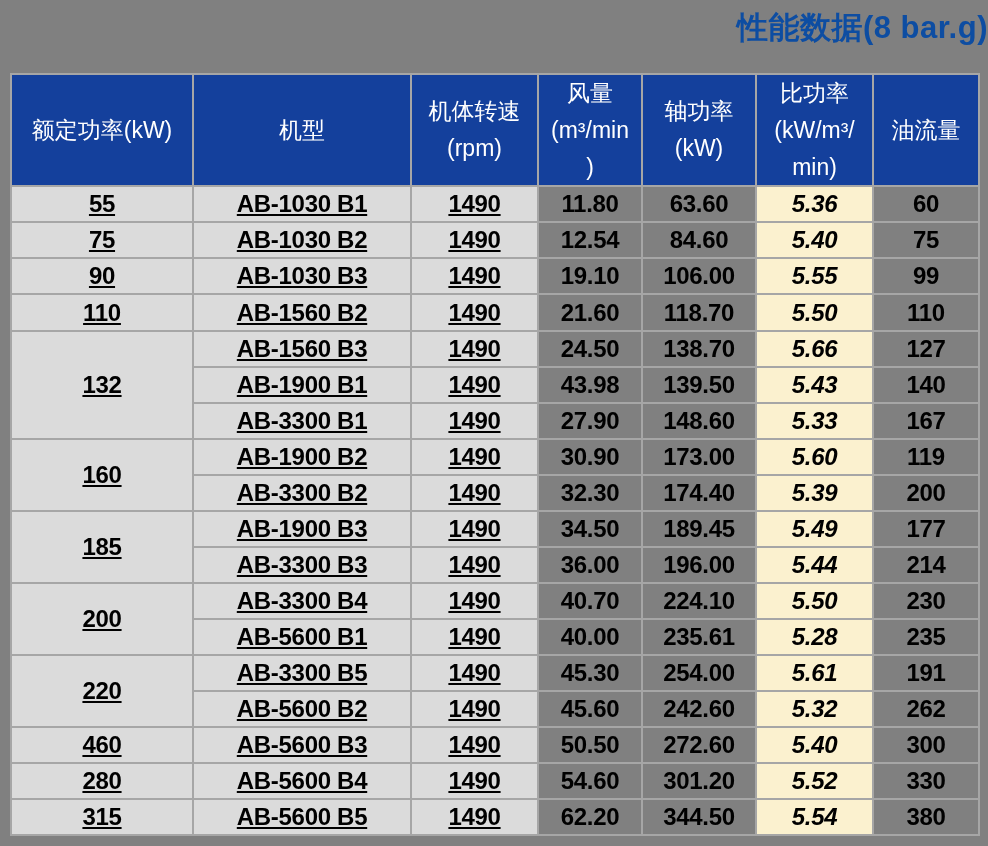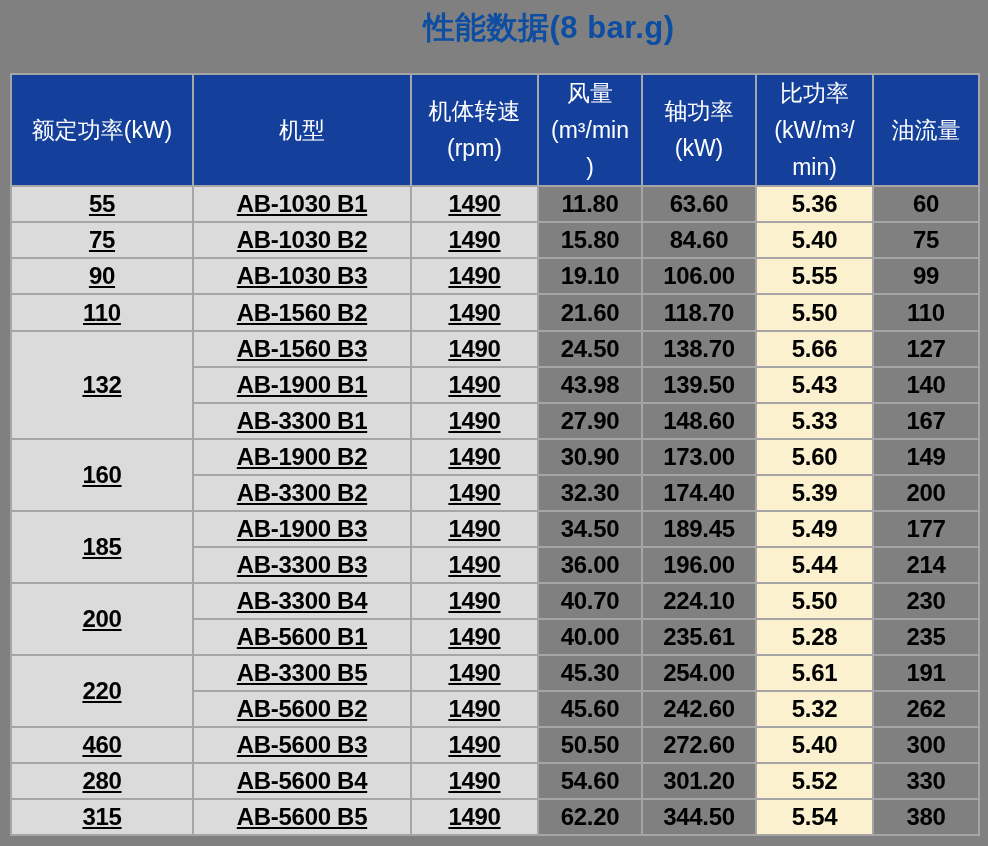--- a/index.html
+++ b/index.html
@@ -14,21 +14,21 @@
     background: var(--page-background, #808080);
     font-family: "Liberation Sans", sans-serif;
   }
   .page-title {
     position: absolute;
     top: 7px;
     left: 0;
     width: 100%;
     box-sizing: border-box;
     padding-left: 110px;
-    text-align: center;
+    text-align: right;
     font-size: 31px;
     font-weight: bold;
     letter-spacing: 0.5px;
     color: var(--title-text, #0d4da2);
   }
   table.perf {
     position: absolute;
     top: 73px;
     left: 10px;
     width: 968px;
@@ -53,21 +53,21 @@
     white-space: pre-line;
   }
   .perf tbody td {
     font-size: 24px;
     font-weight: bold;
     color: var(--data-text, #000000);
     letter-spacing: -0.3px;
   }
   .perf td.light  { background: var(--light-cell, #dbdbdb); text-decoration: underline; }
   .perf td.dark   { background: var(--dark-cell, #808080); }
-  .perf td.cream  { background: var(--highlight-cell, #fbf1cf); }
+  .perf td.cream  { background: var(--highlight-cell, #fbf1cf); font-style: italic; }
 </style>
 </head>
 <body>
 
 <div class="page-title">性能数据(8 bar.g)</div>
 
 <table class="perf">
   <colgroup>
     <col style="width:182px">
       <col style="width:218px">
@@ -101,21 +101,21 @@
         <td class="light">1490</td>
         <td class="dark">11.80</td>
         <td class="dark">63.60</td>
         <td class="cream">5.36</td>
         <td class="dark">60</td>
       </tr>
       <tr>
         <td rowspan="1" class="light">75</td>
         <td class="light">AB-1030 B2</td>
         <td class="light">1490</td>
-        <td class="dark">15.80</td>
+        <td class="dark">12.54</td>
         <td class="dark">84.60</td>
         <td class="cream">5.40</td>
         <td class="dark">75</td>
       </tr>
       <tr>
         <td rowspan="1" class="light">90</td>
         <td class="light">AB-1030 B3</td>
         <td class="light">1490</td>
         <td class="dark">19.10</td>
         <td class="dark">106.00</td>
@@ -156,21 +156,21 @@
         <td class="cream">5.33</td>
         <td class="dark">167</td>
       </tr>
       <tr>
         <td rowspan="2" class="light">160</td>
         <td class="light">AB-1900 B2</td>
         <td class="light">1490</td>
         <td class="dark">30.90</td>
         <td class="dark">173.00</td>
         <td class="cream">5.60</td>
-        <td class="dark">149</td>
+        <td class="dark">119</td>
       </tr>
       <tr>
         <td class="light">AB-3300 B2</td>
         <td class="light">1490</td>
         <td class="dark">32.30</td>
         <td class="dark">174.40</td>
         <td class="cream">5.39</td>
         <td class="dark">200</td>
       </tr>
       <tr>

